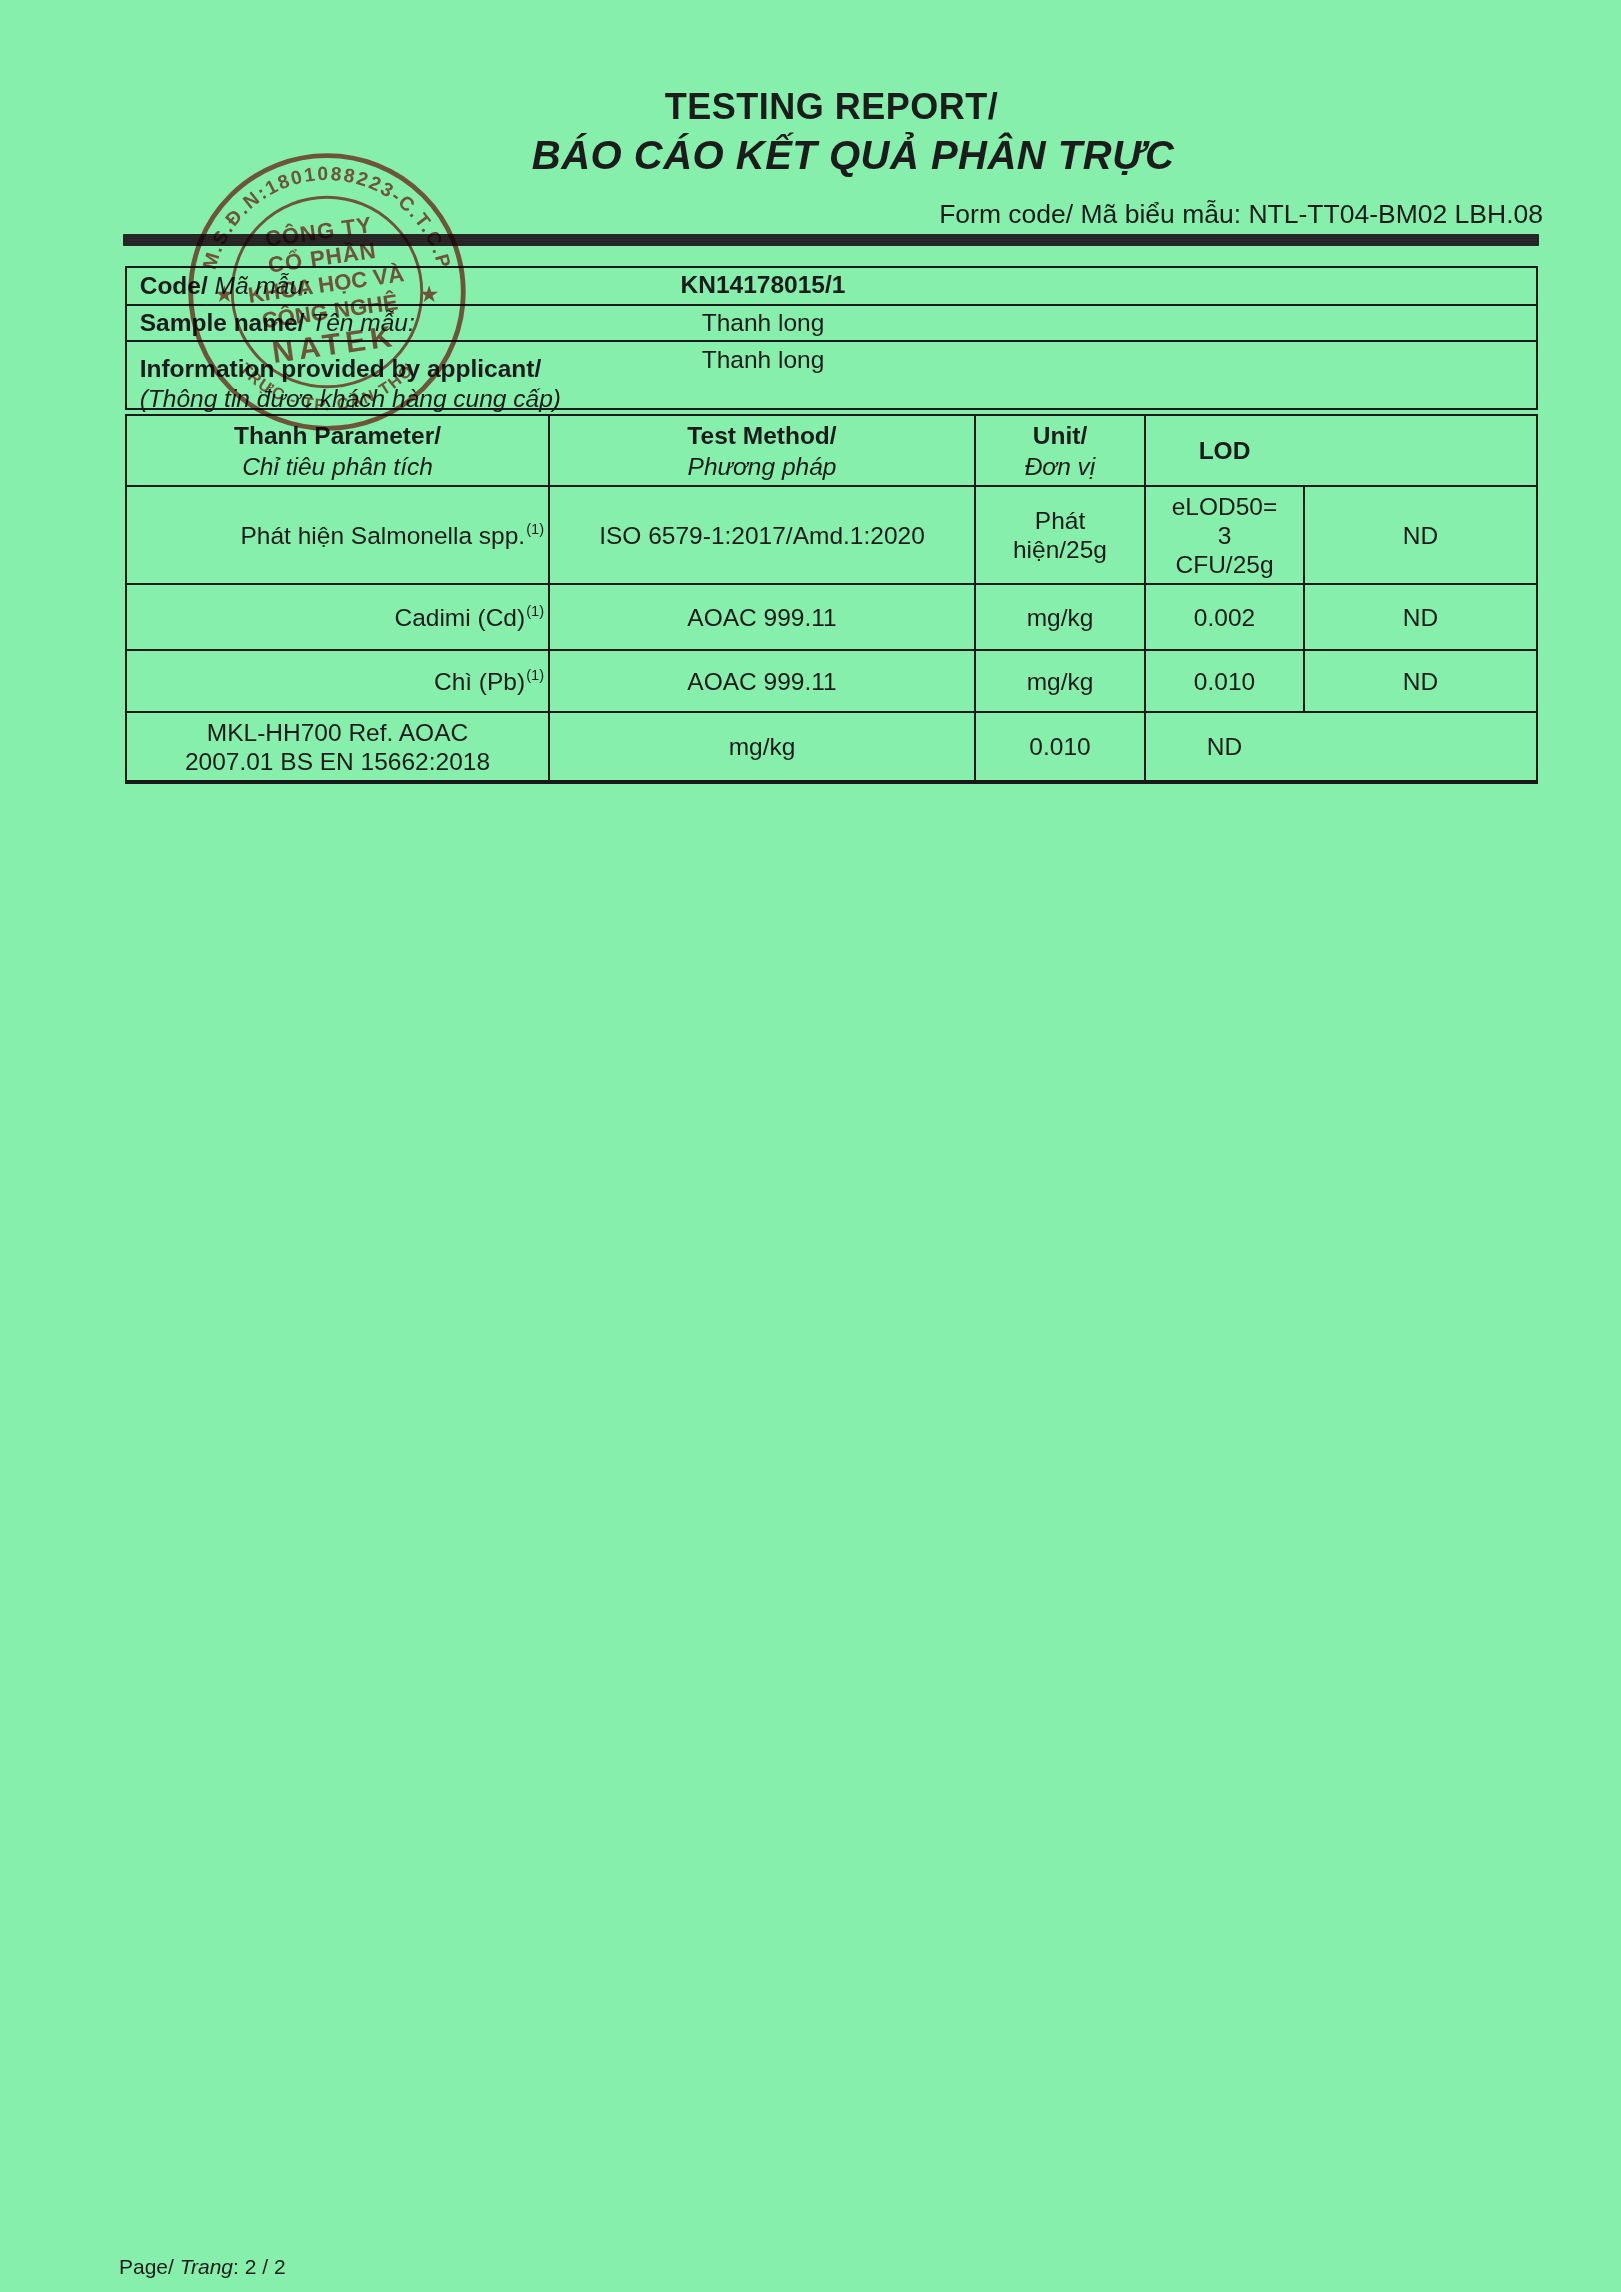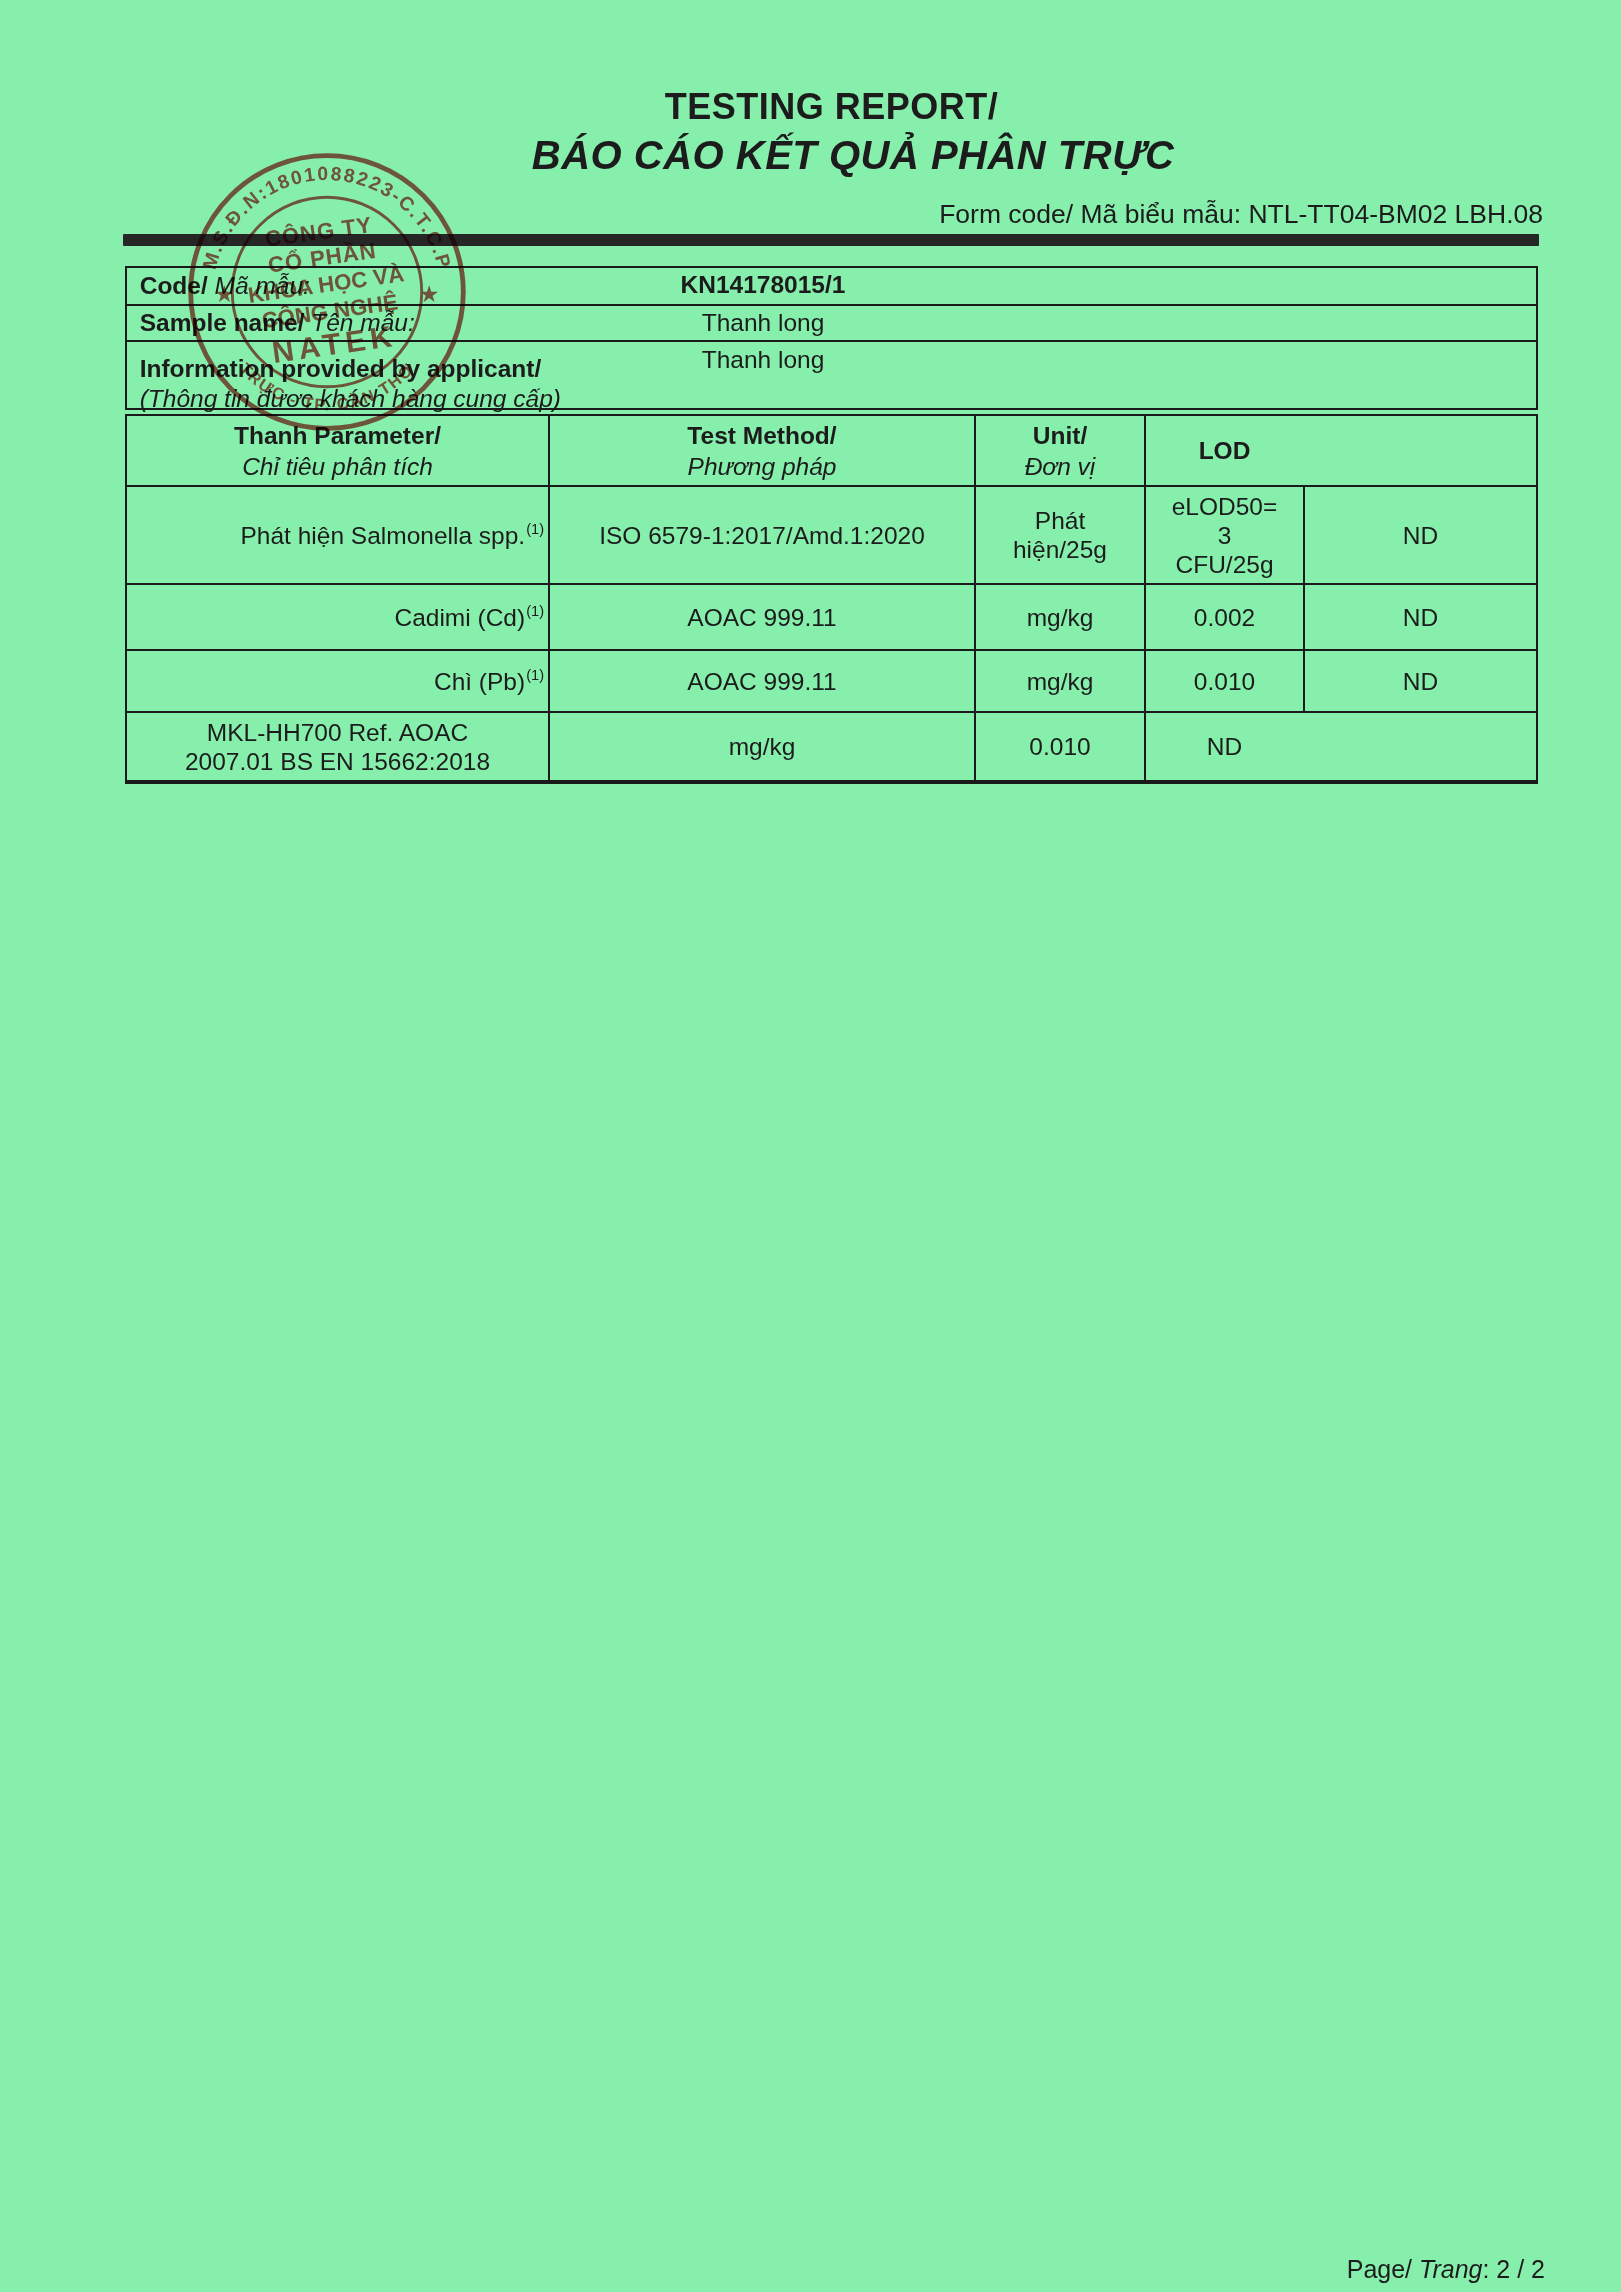--- a/index.html
+++ b/index.html
@@ -74,22 +74,22 @@
   }
   .cell + .cell{border-left:2px solid #1a1a1a;}
   .cell.left{align-items:flex-end;text-align:left;padding-left:26px;}
   .hdr .cell{line-height:31px;}
   .hdr .en{font-weight:bold;}
   .hdr .vi{font-style:italic;}
   .preline{white-space:pre-line;}
   sup.fnote{font-size:14.7px;line-height:0;vertical-align:super;margin-left:1px;}
   
   .footer{
-    position:absolute;left:125px;top:2255px;width:1420px;
-    text-align:right;font-size:25px;
+    position:absolute;left:119px;top:2255px;width:1420px;
+    font-size:21px;
   }
   .footer .it{font-style:italic;}
   
   .stamp{
     position:absolute;left:182px;top:147px;width:290px;height:290px;
     mix-blend-mode:multiply;opacity:.88;
     pointer-events:none;
   }
 </style>
 </head>

